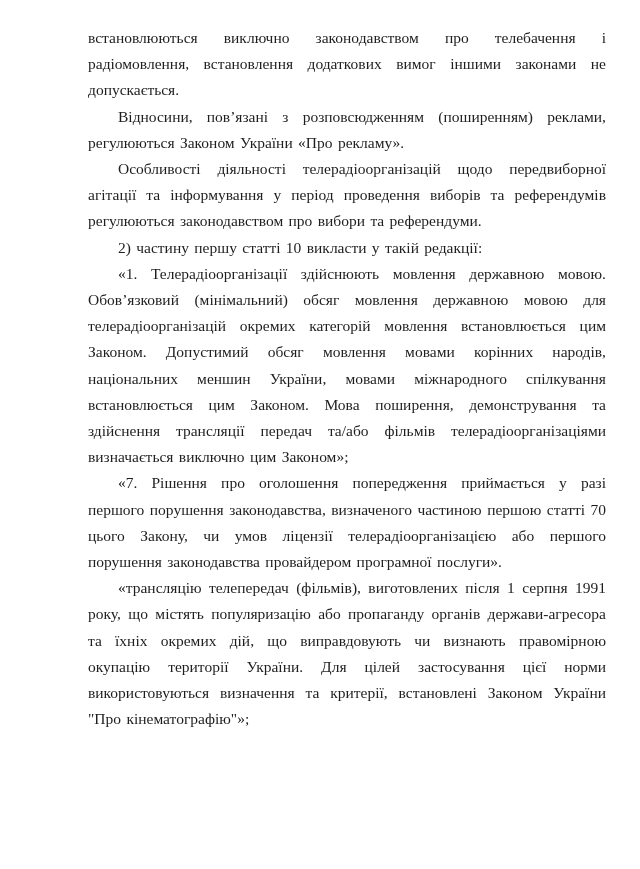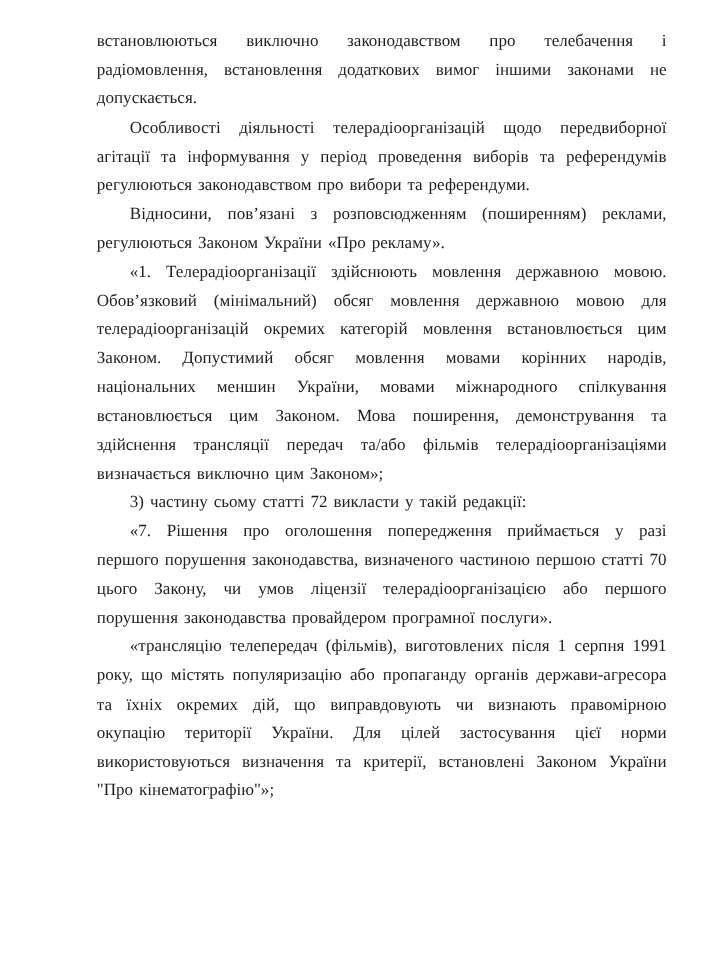--- a/index.html
+++ b/index.html
@@ -35,20 +35,20 @@
   .text-block p.continuation {
     text-indent: 0;
   }
 </style>
 </head>
 <body>
 
 <div class="page">
   <div class="text-block">
     <p class="continuation">встановлюються виключно законодавством про телебачення і радіомовлення, встановлення додаткових вимог іншими законами не допускається.</p>
+    <p>Відносини, пов’язані з розповсюдженням (поширенням) реклами, регулюються Законом України «Про рекламу».</p>
     <p>Особливості діяльності телерадіоорганізацій щодо передвиборної агітації та інформування у період проведення виборів та референдумів регулюються законодавством про вибори та референдуми.</p>
-    <p>Відносини, пов’язані з розповсюдженням (поширенням) реклами, регулюються Законом України «Про рекламу».</p>
+    <p>2) частину першу статті 10 викласти у такій редакції:</p>
     <p>«1. Телерадіоорганізації здійснюють мовлення державною мовою. Обов’язковий (мінімальний) обсяг мовлення державною мовою для телерадіоорганізацій окремих категорій мовлення встановлюється цим Законом. Допустимий обсяг мовлення мовами корінних народів, національних меншин України, мовами міжнародного спілкування встановлюється цим Законом. Мова поширення, демонстрування та здійснення трансляції передач та/або фільмів телерадіоорганізаціями визначається виключно цим Законом»;</p>
-    <p>3) частину сьому статті 72 викласти у такій редакції:</p>
     <p>«7. Рішення про оголошення попередження приймається у разі першого порушення законодавства, визначеного частиною першою статті 70 цього Закону, чи умов ліцензії телерадіоорганізацією або першого порушення законодавства провайдером програмної послуги».</p>
     <p>«трансляцію телепередач (фільмів), виготовлених після 1 серпня 1991 року, що містять популяризацію або пропаганду органів держави-агресора та їхніх окремих дій, що виправдовують чи визнають правомірною окупацію території України. Для цілей застосування цієї норми використовуються визначення та критерії, встановлені Законом України "Про кінематографію"»;</p>
   </div>
 </div>
 
 </body></html>

